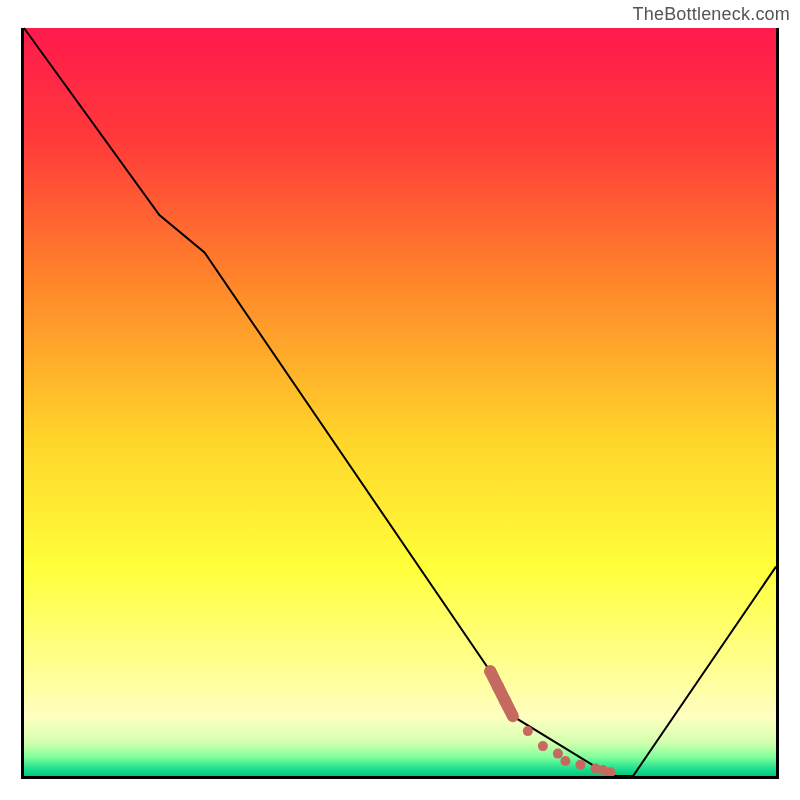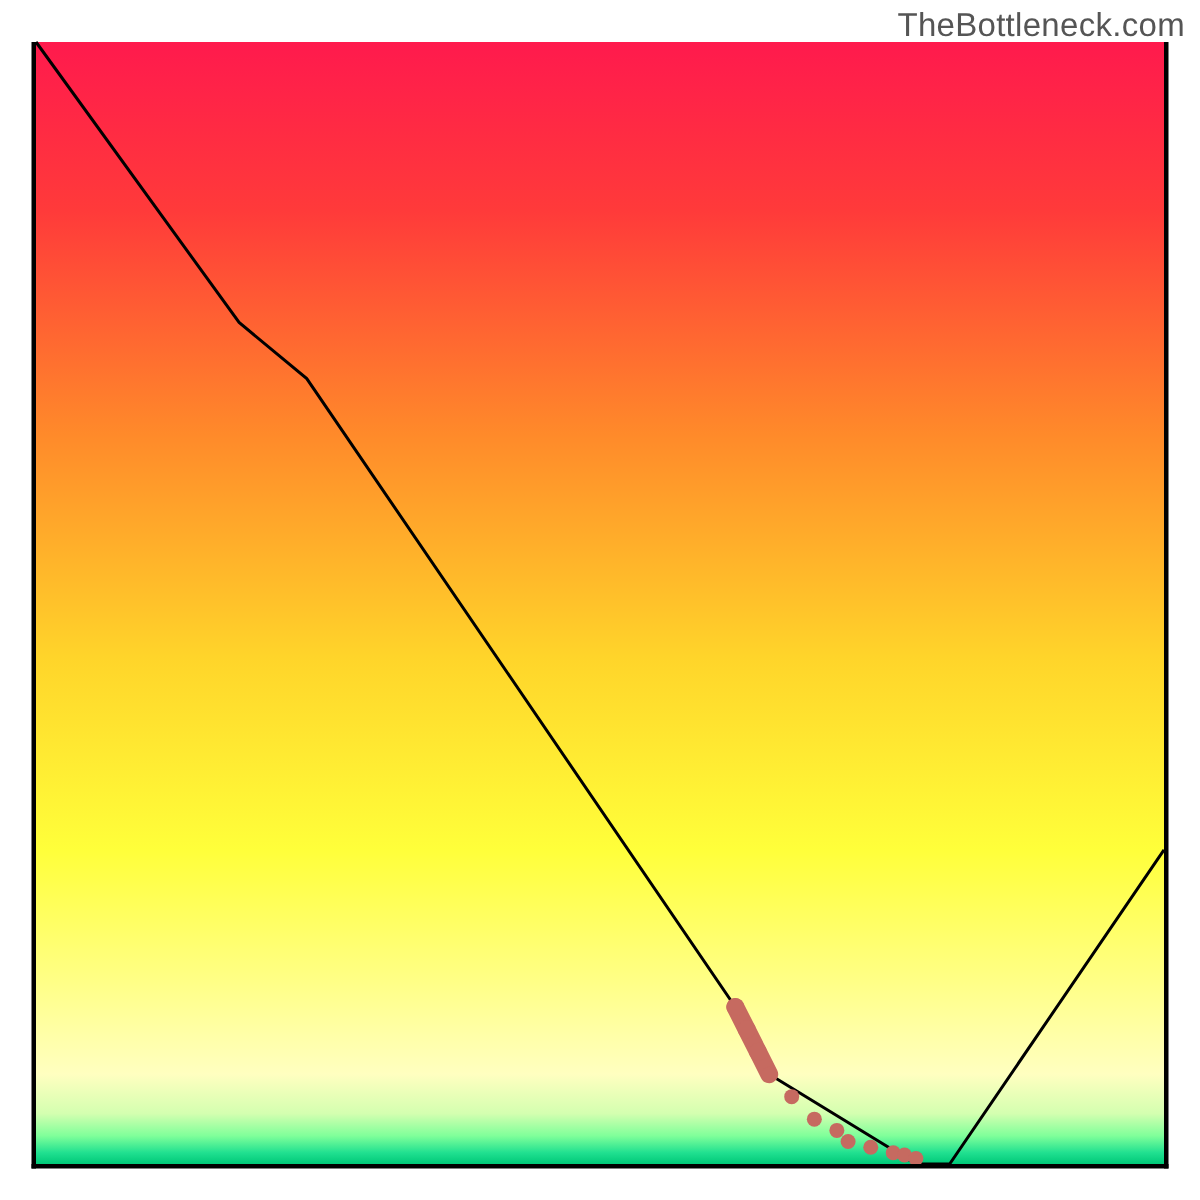--- a/index.html
+++ b/index.html
@@ -13,21 +13,21 @@
   .container {
     position: relative;
     width: 800px;
     height: 800px;
   }
   .watermark {
     position: absolute;
     top: 4px;
     right: 10px;
     font-family: Arial, sans-serif;
-    font-size: 22px;
+    font-size: 18px;
     color: #555;
     font-weight: 500;
     letter-spacing: 0.2px;
   }
   svg {
     display: block;
   }
 </style>
 </head>
 <body>

